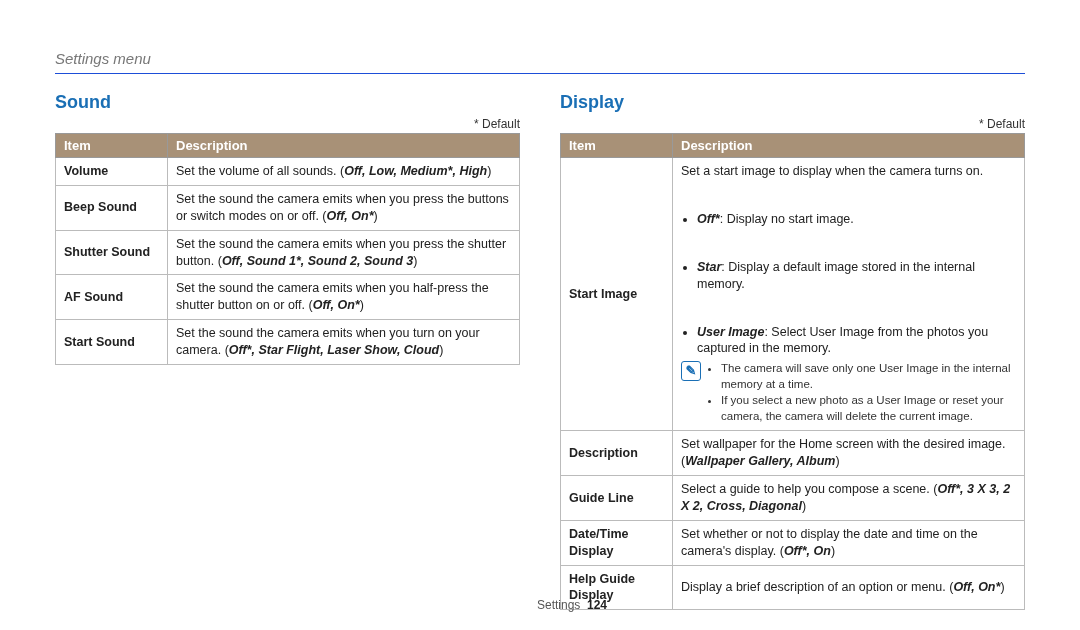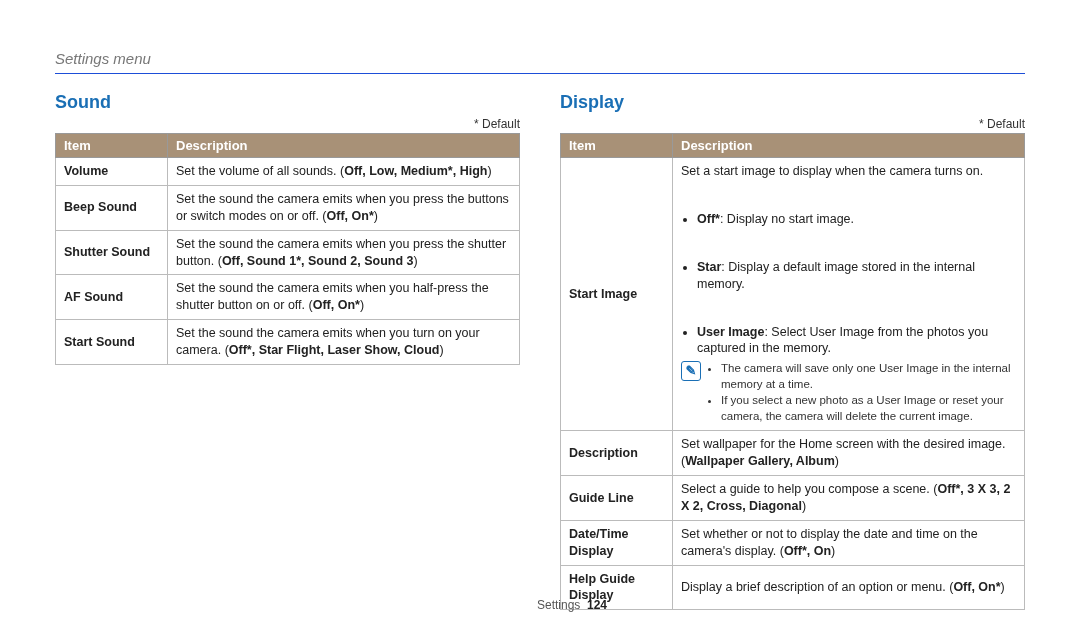--- a/index.html
+++ b/index.html
@@ -68,21 +68,21 @@
     padding: 5px 8px;
     font-size: 12.5px;
     line-height: 1.35;
     vertical-align: middle;
   }
   table.spec td.item-name {
     font-weight: 600;
     color: #222;
     vertical-align: middle;
   }
-  .bold { font-weight: 700; }
+  .bold { font-weight: 700; font-style: italic; }
 
   ul.bullet {
     margin: 2px 0 2px 0;
     padding-left: 16px;
   }
   ul.bullet > li {
     margin-bottom: 2px;
     margin-top: 31px;
   }
   .note-box {

